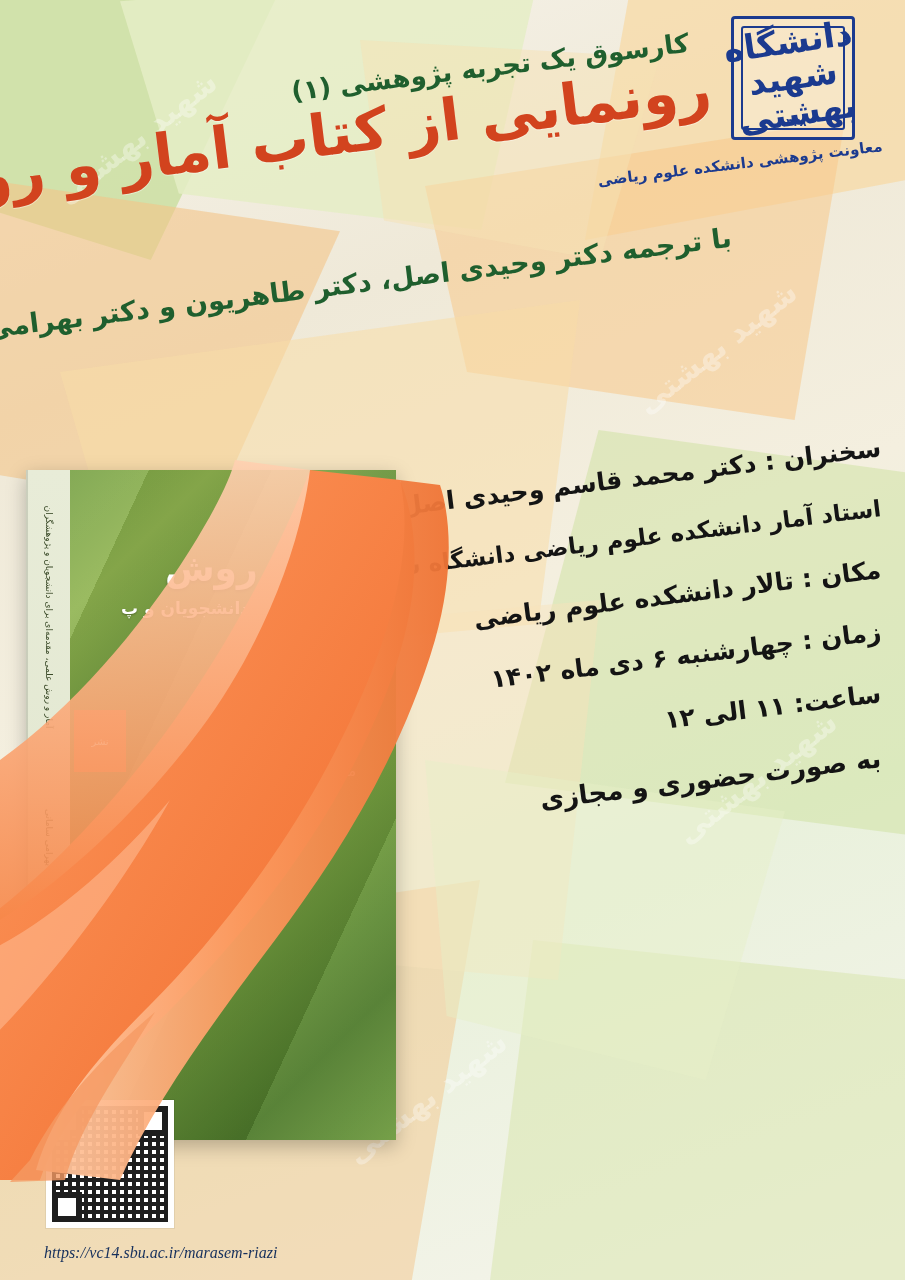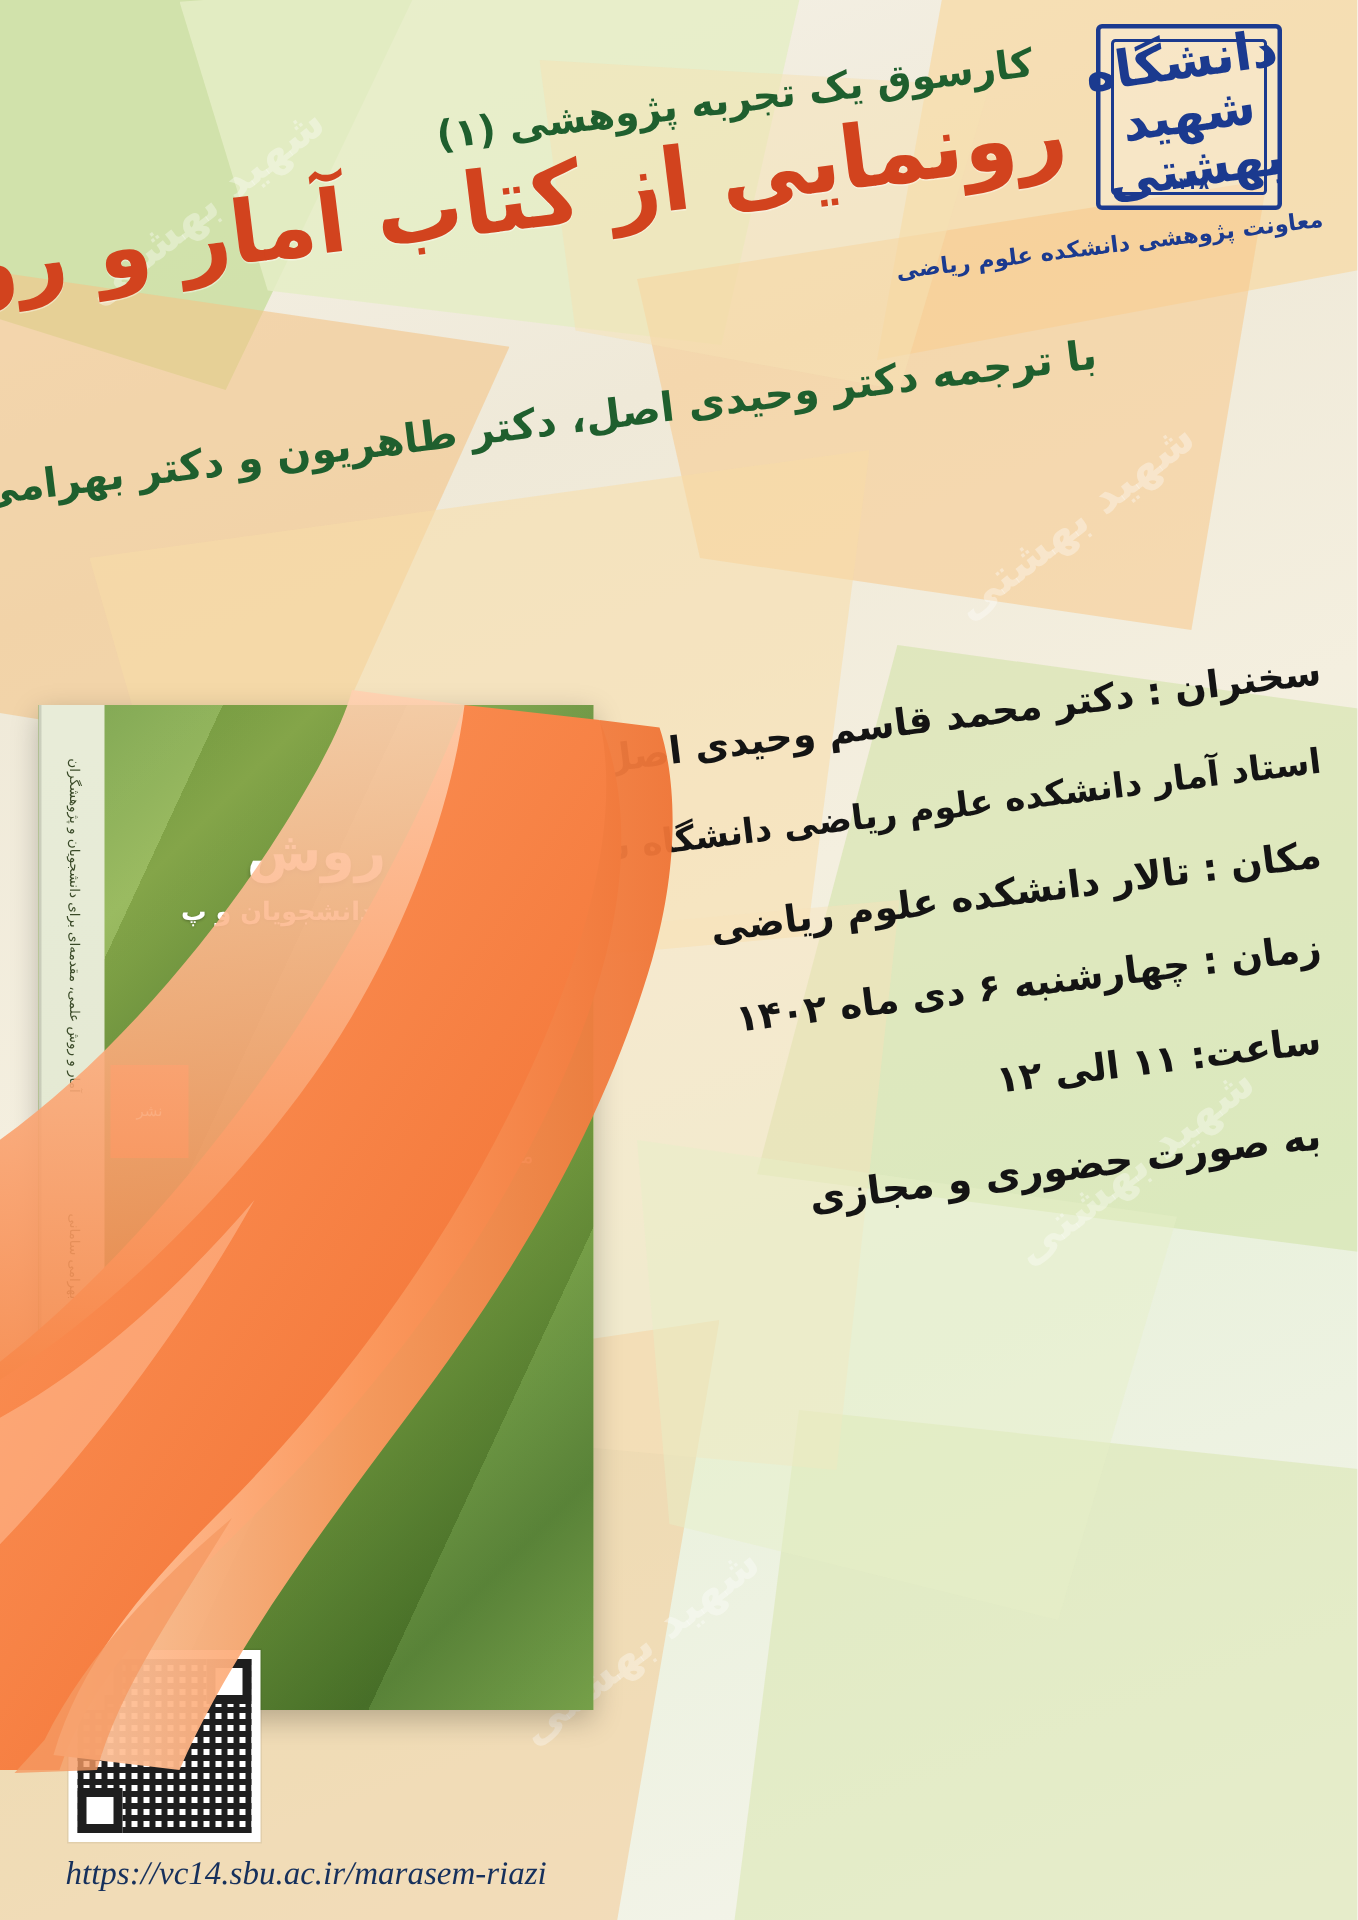--- a/index.html
+++ b/index.html
@@ -243,21 +243,21 @@
   .qr-eye.tl { top:0; left:0; }
   .qr-eye.tr { top:0; right:0; }
   .qr-eye.bl { bottom:0; left:0; }
 
   
   .url {
     position:absolute;
     left: 44px; bottom: 18px;
     font-family: "Liberation Serif", serif;
     font-style: italic;
-    font-size: 22px;
+    font-size: 16px;
     color:#16305c;
     direction:ltr;
   }
 </style>
 </head>
 <body>
 
 <div id="poster">
 
   <div class="bg-layer bg-base"></div>

